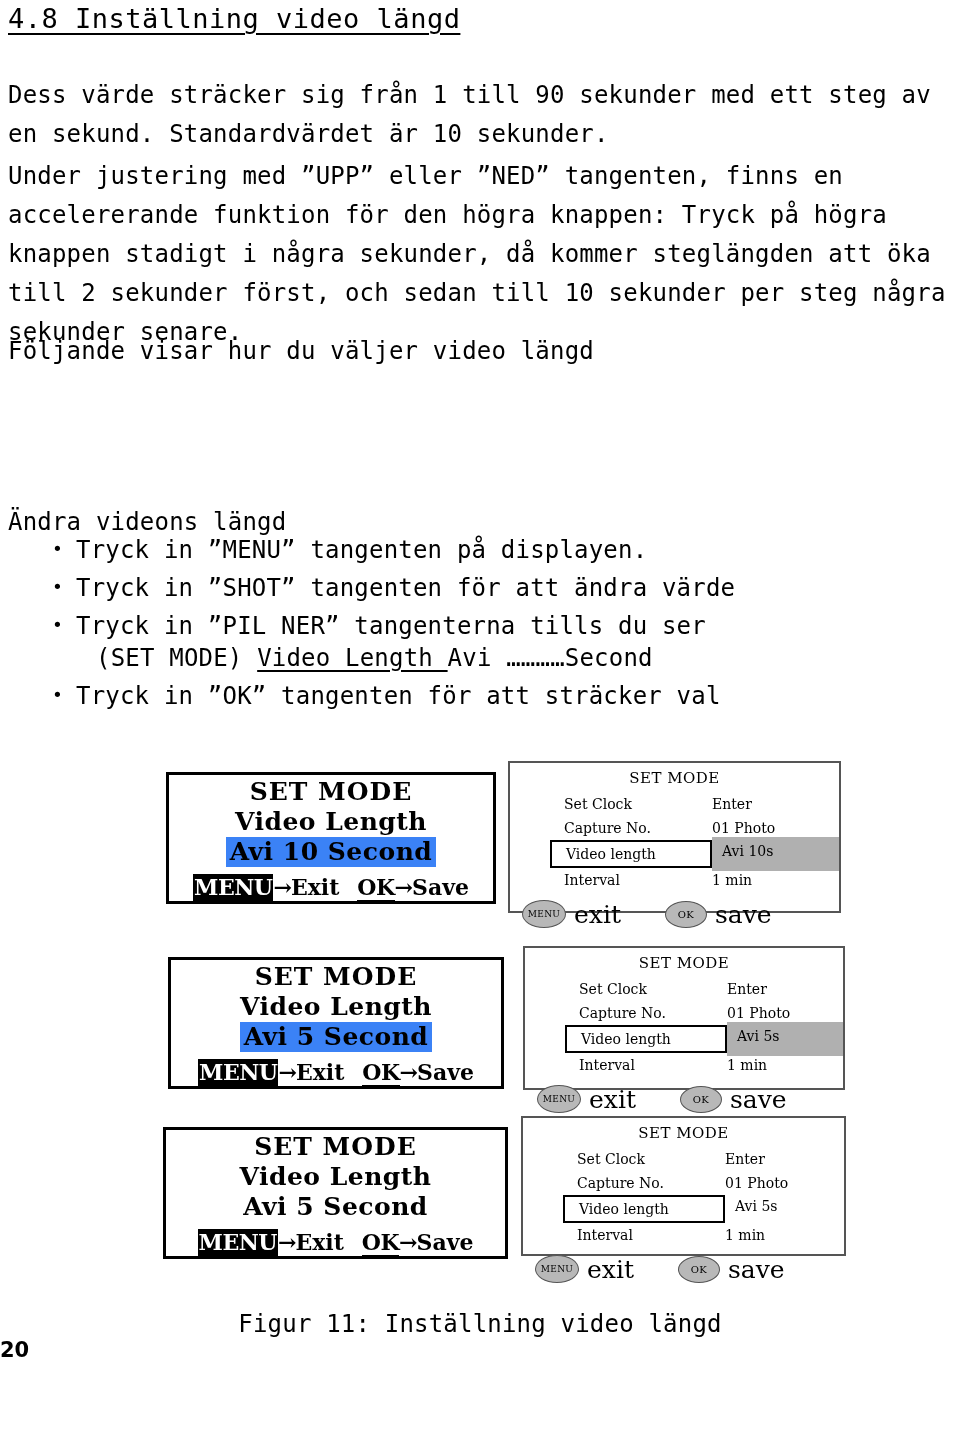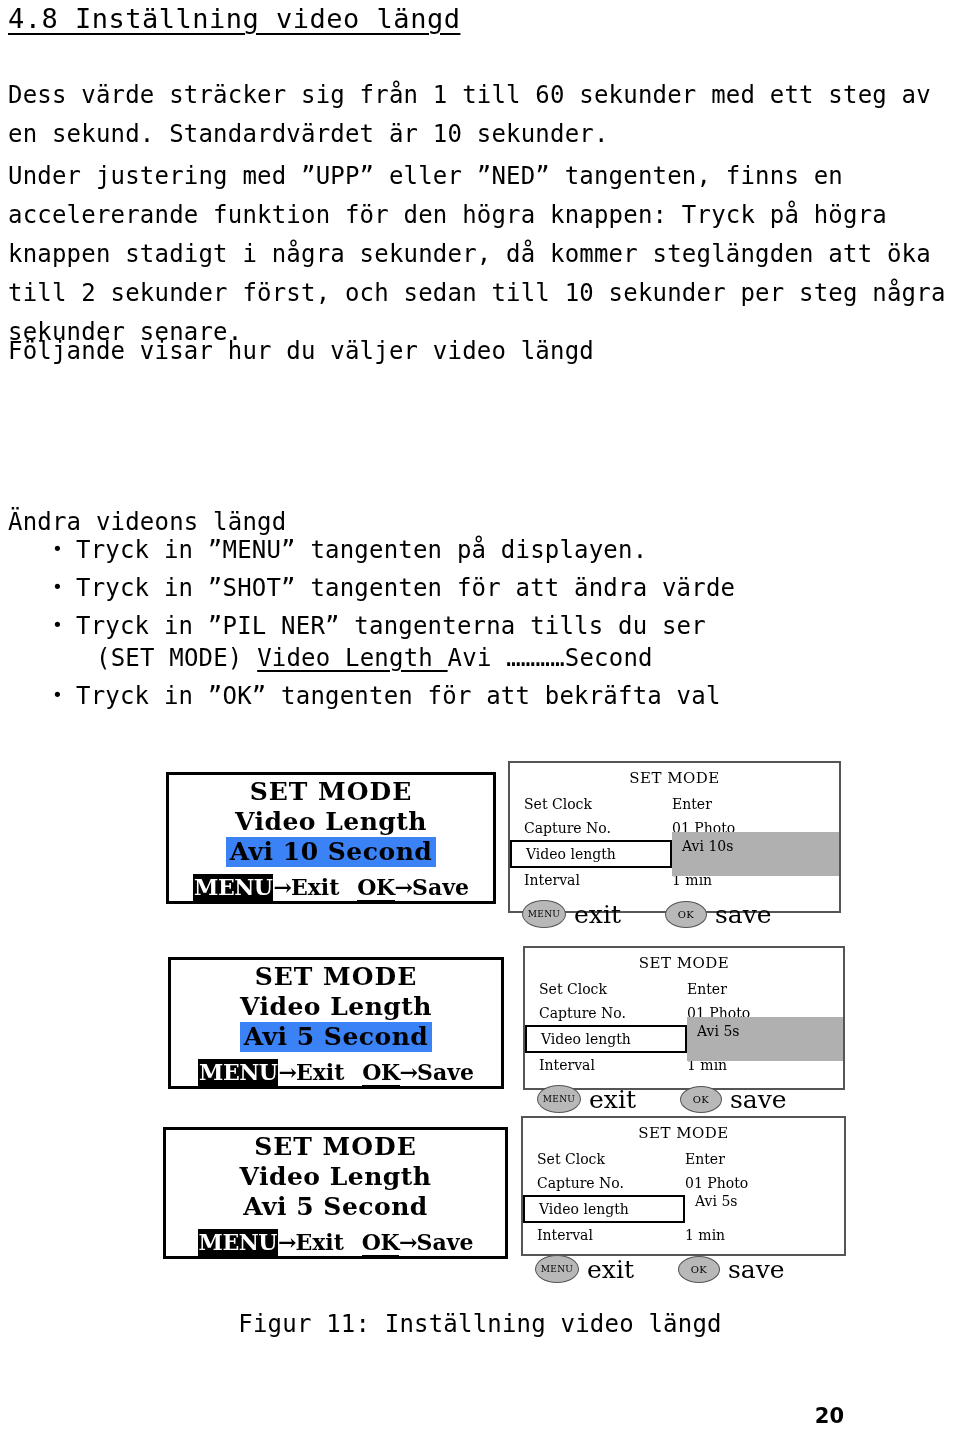--- a/index.html
+++ b/index.html
@@ -94,23 +94,23 @@
     left: 0;
     top: 1310px;
     width: 960px;
     text-align: center;
     font-size: 24px;
     letter-spacing: 0.2px;
   }
   .page-number {
     position: absolute;
     left: 0;
-    top: 1404px;
+    top: 1338px;
     width: 844px;
-    text-align: right;
+    text-align: left;
     font-size: 21px;
     font-family: "DejaVu Sans", "Liberation Sans", sans-serif;
     font-weight: bold;
   }
 
   
   .figure-block {
     position: absolute;
     left: 0;
     top: 755px;
@@ -212,41 +212,41 @@
     margin-bottom: 5px;
   }
   .menu-row {
     display: flex;
     align-items: center;
     height: 24px;
     padding-left: 14px;
     font-size: 14px;
     box-sizing: border-box;
   }
-  .menu-row .mr-label { width: 148px; flex: none; }
+  .menu-row .mr-label { width: 148px; flex: none; margin-left: 40px; }
   .menu-row .mr-value { flex: 1; }
 
   .menu-row.selected {
     padding-left: 0;
     height: 28px;
     position: relative;
   }
   .menu-row.selected .mr-label {
     border: 2px solid #000;
     height: 28px;
     line-height: 24px;
     box-sizing: border-box;
     padding-left: 14px;
     width: 162px;
     background: #fff;
     position: relative;
     z-index: 2;
   }
   .menu-row.selected .mr-value {
-    height: 44px;
+    height: 34px;
     line-height: 28px;
     padding-left: 10px;
   }
   .menu-row.selected.hl .mr-value { background: #b0b0b0; }
 
   .menu-footer {
     display: flex;
     align-items: center;
     padding-left: 12px;
     margin-top: 4px;
@@ -272,35 +272,35 @@
   }
   .foot-gap { display: inline-block; width: 44px; }
 </style>
 </head>
 <body>
 
 <div class="page">
 
   <div class="section-heading">4.8 Inställning video längd</div>
 
-  <div class="para para-1">Dess värde sträcker sig från 1 till 60 sekunder med ett steg av en sekund. Standardvärdet är 10 sekunder.</div>
+  <div class="para para-1">Dess värde sträcker sig från 1 till 90 sekunder med ett steg av en sekund. Standardvärdet är 10 sekunder.</div>
   <div class="para para-2">Under justering med ”UPP” eller ”NED” tangenten, finns en accelererande funktion för den högra knappen: Tryck på högra knappen stadigt i några sekunder, då kommer steglängden att öka till 2 sekunder först, och sedan till 10 sekunder per steg några sekunder senare.</div>
   <div class="para para-3">Följande visar hur du väljer video längd</div>
 
 
   <div class="subheading">Ändra videons längd</div>
 
   <ul class="list list-b">
     <li>Tryck in ”MENU” tangenten på displayen.</li>
     <li>Tryck in ”SHOT” tangenten för att ändra värde</li>
     <li>
       <span>Tryck in ”PIL NER” tangenterna tills du ser</span>
       <span class="sub-line"><span>(SET MODE) </span><span class="ul-text">Video Length </span><span>Avi …………Second</span></span>
     </li>
-    <li>Tryck in ”OK” tangenten för att bekräfta val</li>
+    <li>Tryck in ”OK” tangenten för att sträcker val</li>
   </ul>
 
   <div class="figure-block">
 
     <div class="fig-row r1">
       <div class="lcd">
         <div class="lcd-title">SET MODE</div>
         <div class="lcd-sub">Video Length</div>
         <div class="lcd-value hl">Avi 10 Second</div>
         <div class="lcd-footer"><span class="key-inv">MENU</span><span class="arrow">→</span><span>Exit</span><span class="gap"></span><span class="key-bold">OK</span><span class="arrow">→</span><span>Save</span></div>

